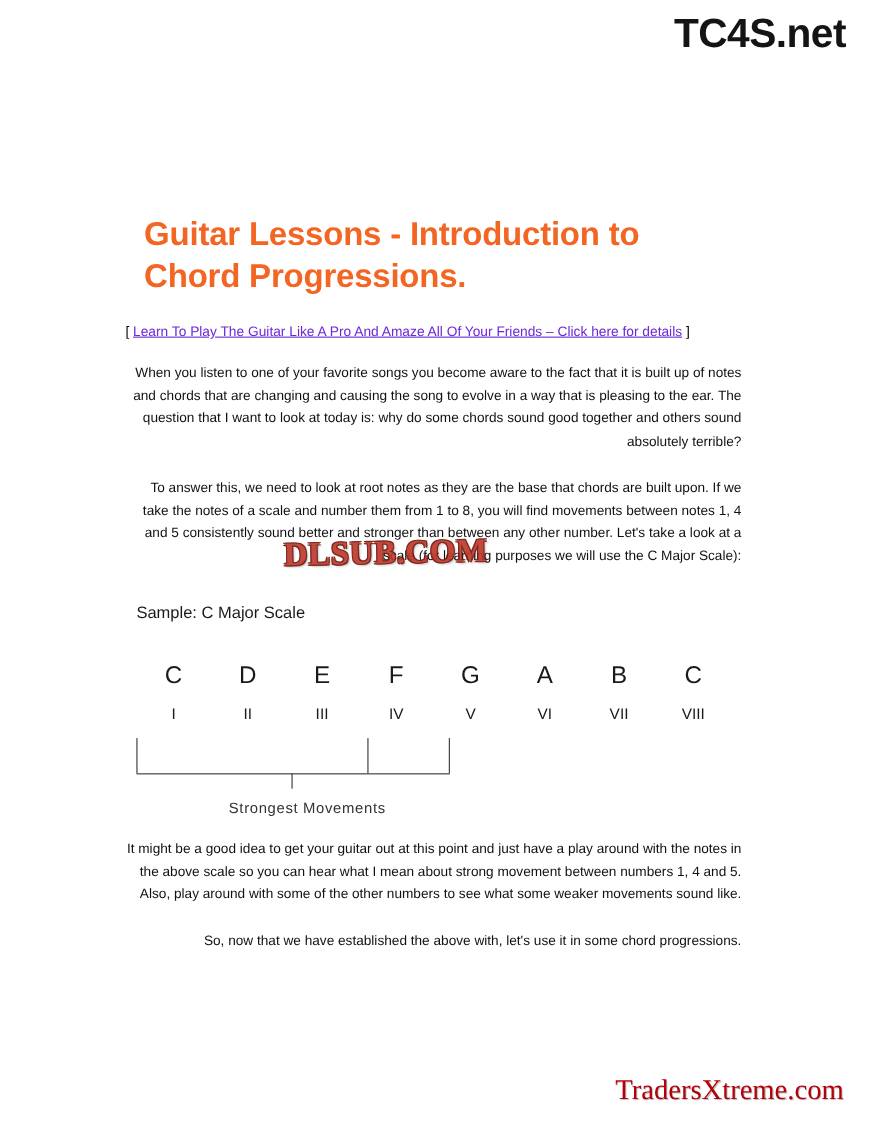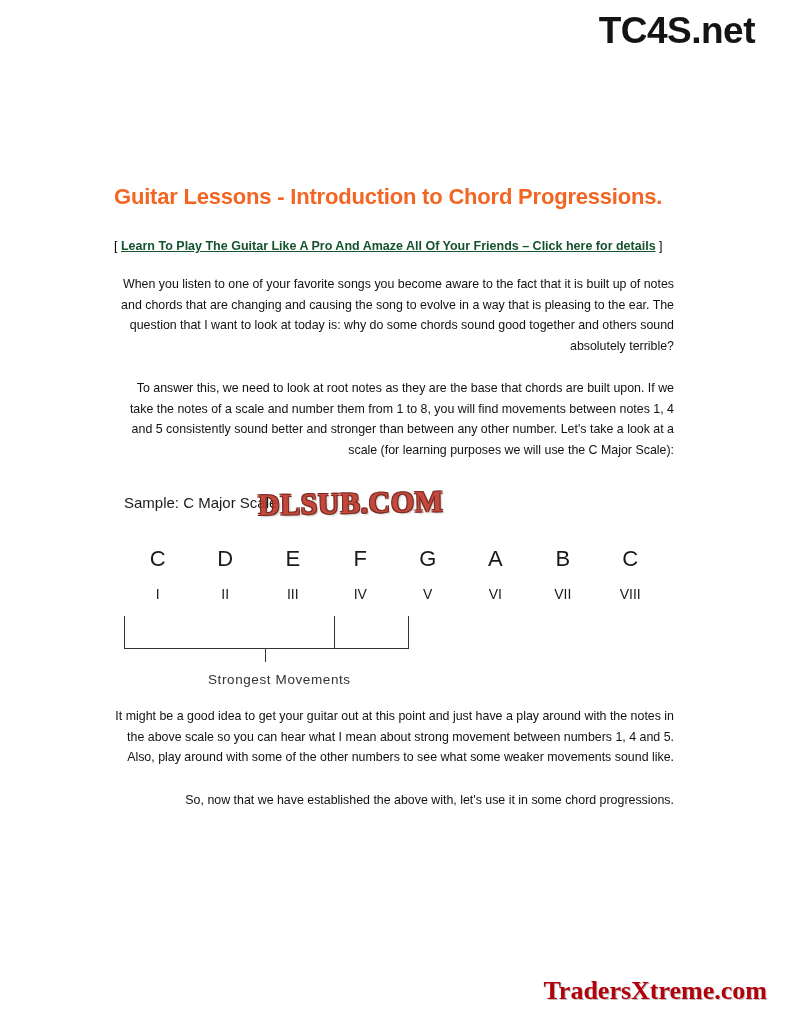--- a/index.html
+++ b/index.html
@@ -18,61 +18,61 @@
   .page {
     position: relative;
     width: 791px;
     height: 1024px;
   }
 
   
   .brand-top {
     position: absolute;
     top: 10px;
-    right: 36px;
+    right: 22px;
     font-family: "Liberation Sans", sans-serif;
     font-size: 37px;
     font-weight: bold;
     color: #141414;
     letter-spacing: -0.5px;
   }
 
   
   .content {
     position: absolute;
     left: 114px;
     top: 178px;
     width: 560px;
   }
 
   h1.doc-title {
-    margin: 0;
-    font-family: "Liberation Sans", sans-serif;
-    font-size: 22px;
+    margin: 17px;
+    font-family: "Liberation Sans", sans-serif;
+    font-size: 30px;
     line-height: 38px;
     font-weight: bold;
     color: #f26522;
     letter-spacing: -0.2px;
   }
 
   .promo-line {
     margin-top: 22px;
     font-size: 12.5px;
     color: #000000;
     line-height: 16px;
     font-weight: bold;
   }
   .promo-line .bracket {
     font-weight: normal;
     color: #000;
   }
   .promo-link {
-    color: #14532d;
+    color: #6d28d9;
     text-decoration: underline;
-    font-weight: bold;
+    font-weight: normal;
     cursor: pointer;
   }
 
   p.body-text {
     margin: 20px 0 0 0;
     font-size: 12.4px;
     line-height: 20.5px;
     color: #111111;
     text-align: right;
   }
@@ -172,21 +172,21 @@
     opacity: 0.92;
   }
 
   
   .brand-bottom {
     position: absolute;
     bottom: 18px;
     right: 24px;
     font-family: "Liberation Serif", serif;
     font-size: 26px;
-    font-weight: bold;
+    font-weight: normal;
     color: #b3000a;
     text-shadow: 1px 1px 0 rgba(0,0,0,0.25);
   }
 </style>
 </head>
 <body>
 
 <div class="page">
 
   <div class="brand-top">TC4S.net</div>

